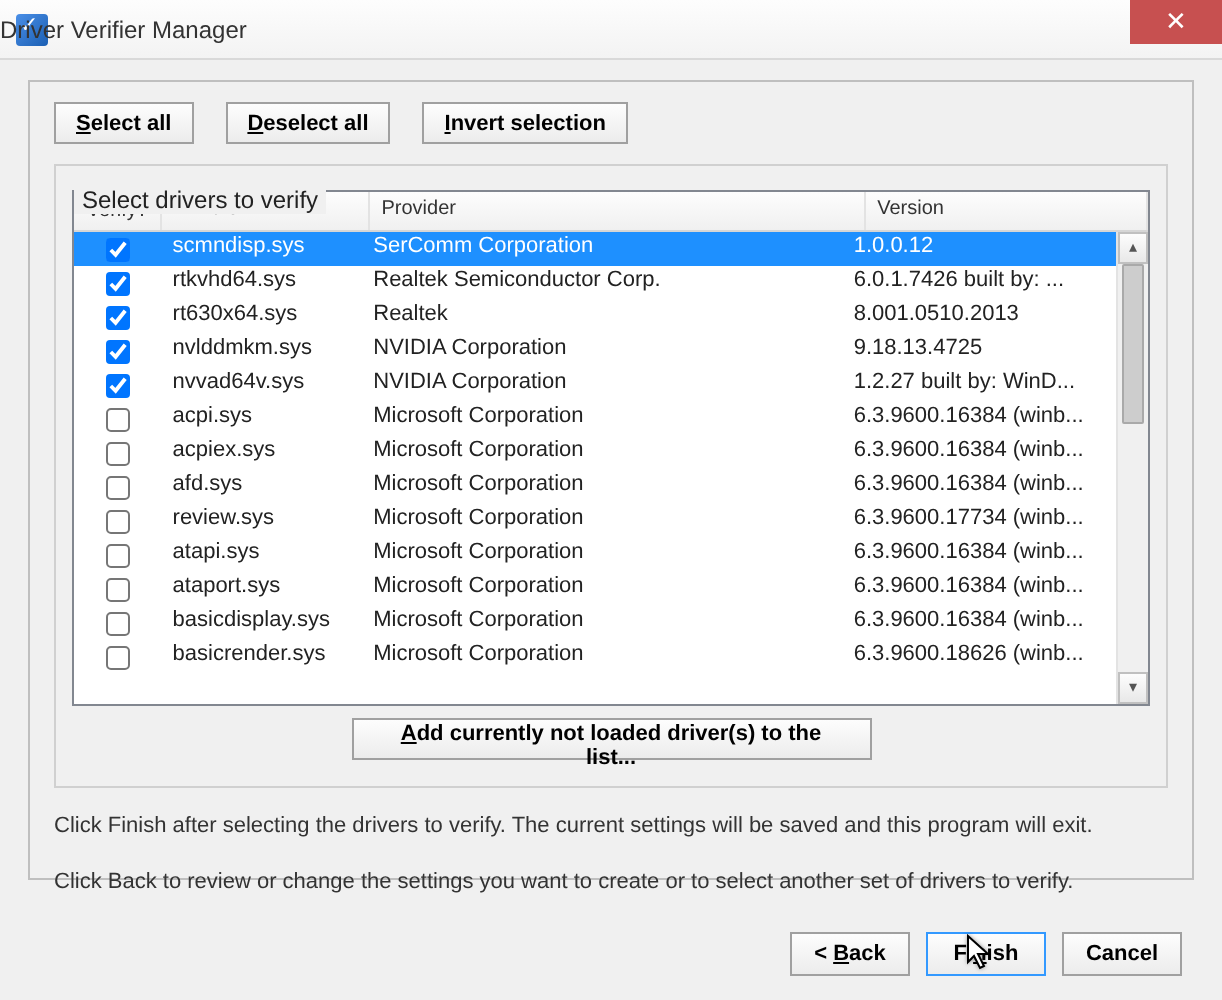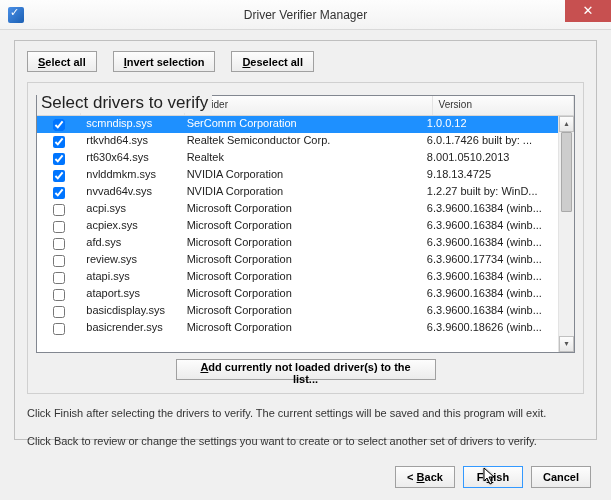--- a/index.html
+++ b/index.html
@@ -1,28 +1,28 @@
 <!DOCTYPE html>
 <html><head>
 <meta charset="utf-8">
 <style>
   * { box-sizing: border-box; font-family: "Segoe UI", Tahoma, sans-serif; }
   body { margin: 0; background: #fff; width: 611px; height: 500px; overflow: hidden; }
   .titlebar { height: 30px; background: linear-gradient(#fdfdfd,#f3f3f3); border-bottom: 1px solid #d9d9d9; display: flex; align-items: center; position: relative; }
   .sysicon { width: 16px; height: 16px; margin: 0 8px; background: linear-gradient(135deg,#4a8fe7,#1b5fb3); border-radius:2px; position:relative; }
   .sysicon::after { content:"✓"; color:#fff; font-size:11px; position:absolute; left:2px; top:-1px; }
-  .title-text { position:absolute; left:0; right:0; text-align:center; font-size:12px; color:#333; pointer-events:none; }
+  .title-text { position:absolute; left:0; right:0; font-size:12px; color:#333; pointer-events:none; }
   .close-btn { margin-left:auto; width:46px; height:22px; background:#c75050; color:#fff; font-size:13px; display:flex; align-items:center; justify-content:center; margin-top:-8px; }
   .client { position:absolute; top:30px; left:0; right:0; bottom:0; background:#f0f0f0; padding: 10px 14px 12px 14px; }
   .panel { border:1px solid #bfbfbf; background:#f0f0f0; height: 400px; padding: 10px 12px 8px 12px; position:relative; }
   .btn { background: linear-gradient(#fdfdfd,#ececec); border:1px solid #a0a0a0; font-size:11px; padding: 1px 10px; height:21px; cursor:default;font-weight:bold; }
   .btn:focus, .btn.primary { outline:1px solid #3399ff; outline-offset:-1px; }
   .btn u { text-decoration: underline; }
   .toolbar { display:flex; gap:16px; margin-bottom:10px; }
-  .group-label { font-size:17px; color:#222; position:absolute; top:52px; left:22px; background:#f0f0f0; padding:0 4px; }
+  .group-label { font-size:12px; color:#222; position:absolute; top:52px; left:22px; background:#f0f0f0; padding:0 4px; }
   .group { border:1px solid #d0d0d0; margin-top:10px; padding:12px 8px 6px 8px; }
   .listview { border:1px solid #828790; background:#fff; height:258px; position:relative; }
   .lv-header { display:flex; height:20px; background:linear-gradient(#fdfdfd,#f0f0f0); border-bottom:1px solid #d6d6d6; font-size:10px; color:#333; }
   .lv-header > div { padding:3px 6px; border-right:1px solid #e3e3e3; }
   .lv-body { position:absolute; top:20px; bottom:0; left:0; right:16px; overflow:hidden; }
   .lv-row { display:flex; height:17px; font-size:11px; color:#222; }
   .lv-row.selected { background:#1e90ff; color:#fff; }
   .lv-row > div { padding:1px 6px; white-space:nowrap; overflow:hidden; text-overflow:ellipsis; }
   .col-verify { width:46px; display:flex; justify-content:center; align-items:center; }
   .col-driver { width:108px; }
@@ -48,22 +48,22 @@
   <div class="close-btn">
     <span>✕</span>
   </div>
 </div>
 
 <div class="client">
   <div class="panel">
 
     <div class="toolbar">
       <button class="btn"><u>S</u><span></span>elect all</button>
+      <button class="btn"><u>D</u>eselect all</button>
       <button class="btn"><u>I</u>nvert selection</button>
-      <button class="btn"><u>D</u>eselect all</button>
     </div>
 
     <div class="group">
       <div class="listview">
         <div class="lv-header">
           <div class="col-verify">Verify?</div>
           <div class="col-driver">Drivers</div>
           <div class="col-provider">Provider</div>
           <div class="col-version">Version</div>
         </div>

